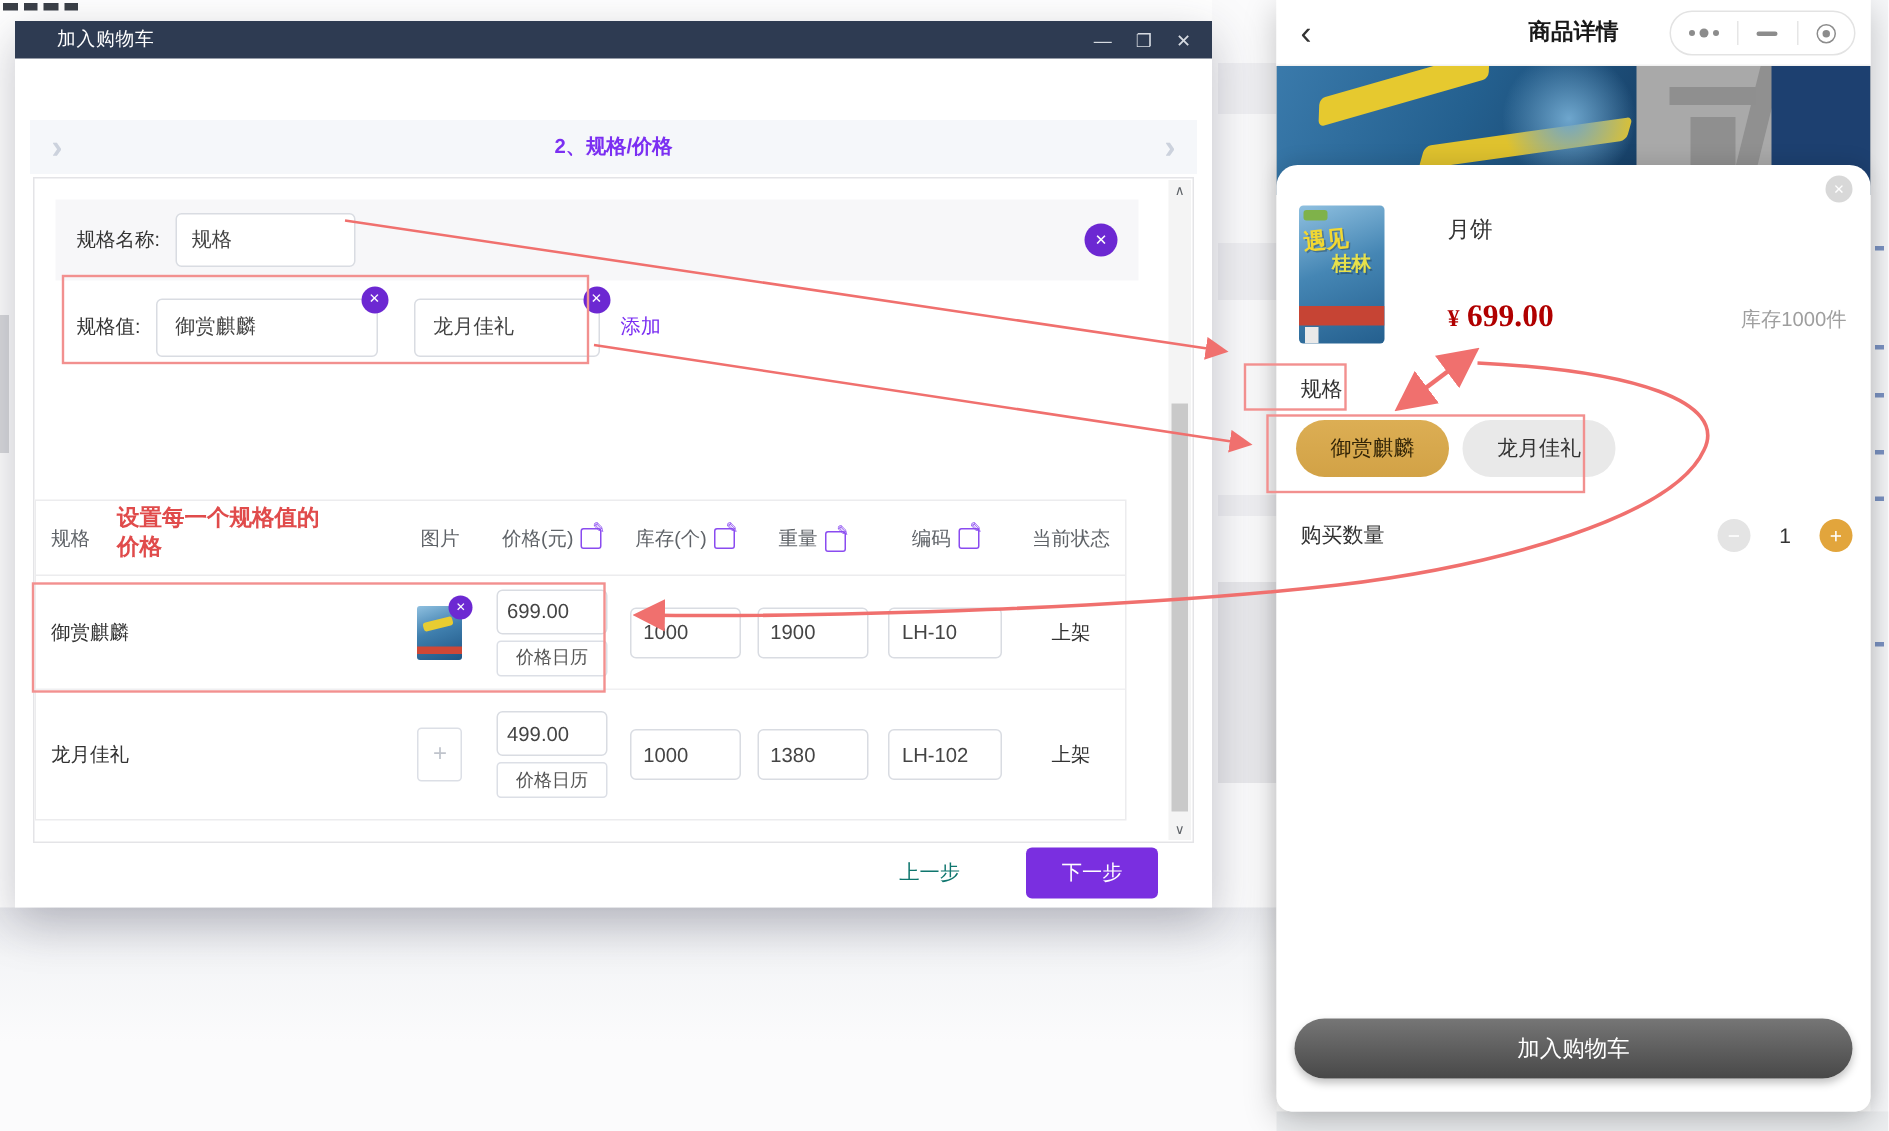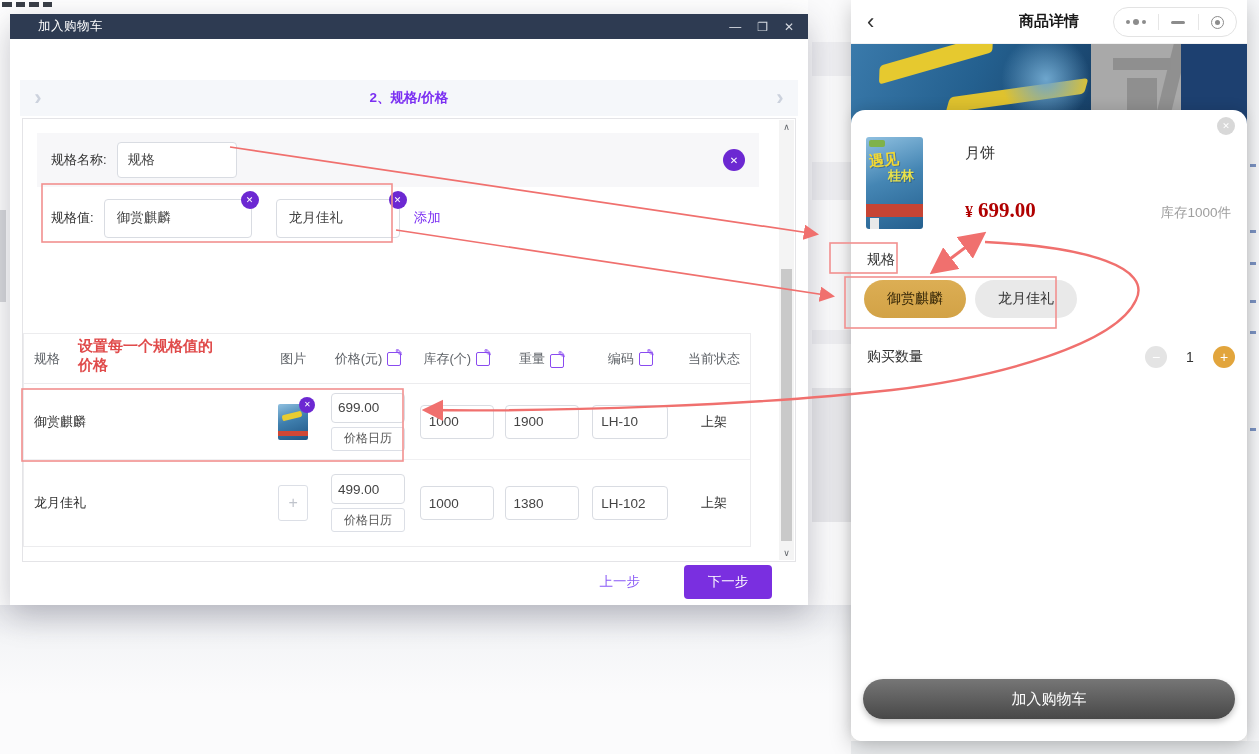--- a/index.html
+++ b/index.html
@@ -95,21 +95,21 @@
   .upload-box { width:30px; height:36px; border:1px solid #dcdfe6; border-radius:3px; color:#c0c4cc;
                 font-size:16px; display:flex; align-items:center; justify-content:center; background:#fff; cursor:pointer; }
   .price-stack { display:flex; flex-direction:column; align-items:center; gap:4px; }
   .price-inp { width:74px; height:30px; padding:0 6px; overflow:hidden; white-space:nowrap; }
   .cal-btn { width:74px; height:24px; background:#fff; border:1px solid #dcdfe6; border-radius:3px;
              font-size:12px; color:#555; cursor:pointer; font-family:inherit; }
   .num-inp { width:74px; height:34px; text-align:left; padding:0 8px; overflow:hidden; white-space:nowrap; }
   .code-inp { width:76px; }
 
   .mfooter { position:absolute; right:36px; bottom:6px; display:flex; align-items:center; gap:44px; }
-  .prev-btn { font-size:13.5px; color:#8b5cf6; background:none; border:none; cursor:pointer; font-family:inherit; }
+  .prev-btn { font-size:13.5px; color:#0f766e; background:none; border:none; cursor:pointer; font-family:inherit; }
   .next-btn { width:88px; height:34px; background:#7a2fe0; color:#fff; border:none; border-radius:4px;
               font-size:13.5px; cursor:pointer; font-family:inherit; }
 
   
   .phone { left:851px; top:0; width:396px; height:741px; background:#fff;
            box-shadow:0 6px 22px rgba(0,0,0,.22); border-radius:0 0 10px 10px; }
   .pnav { position:absolute; left:0; top:0; right:0; height:44px; background:#fff; display:flex; align-items:center;
           border-bottom:1px solid #f2f2f2; z-index:3; }
   .back { margin-left:16px; font-size:22px; color:#333; line-height:1; cursor:pointer; }
   .pnav-title { position:absolute; left:0; right:0; text-align:center; font-size:15px; color:#1a1a1a; font-weight:600; }

